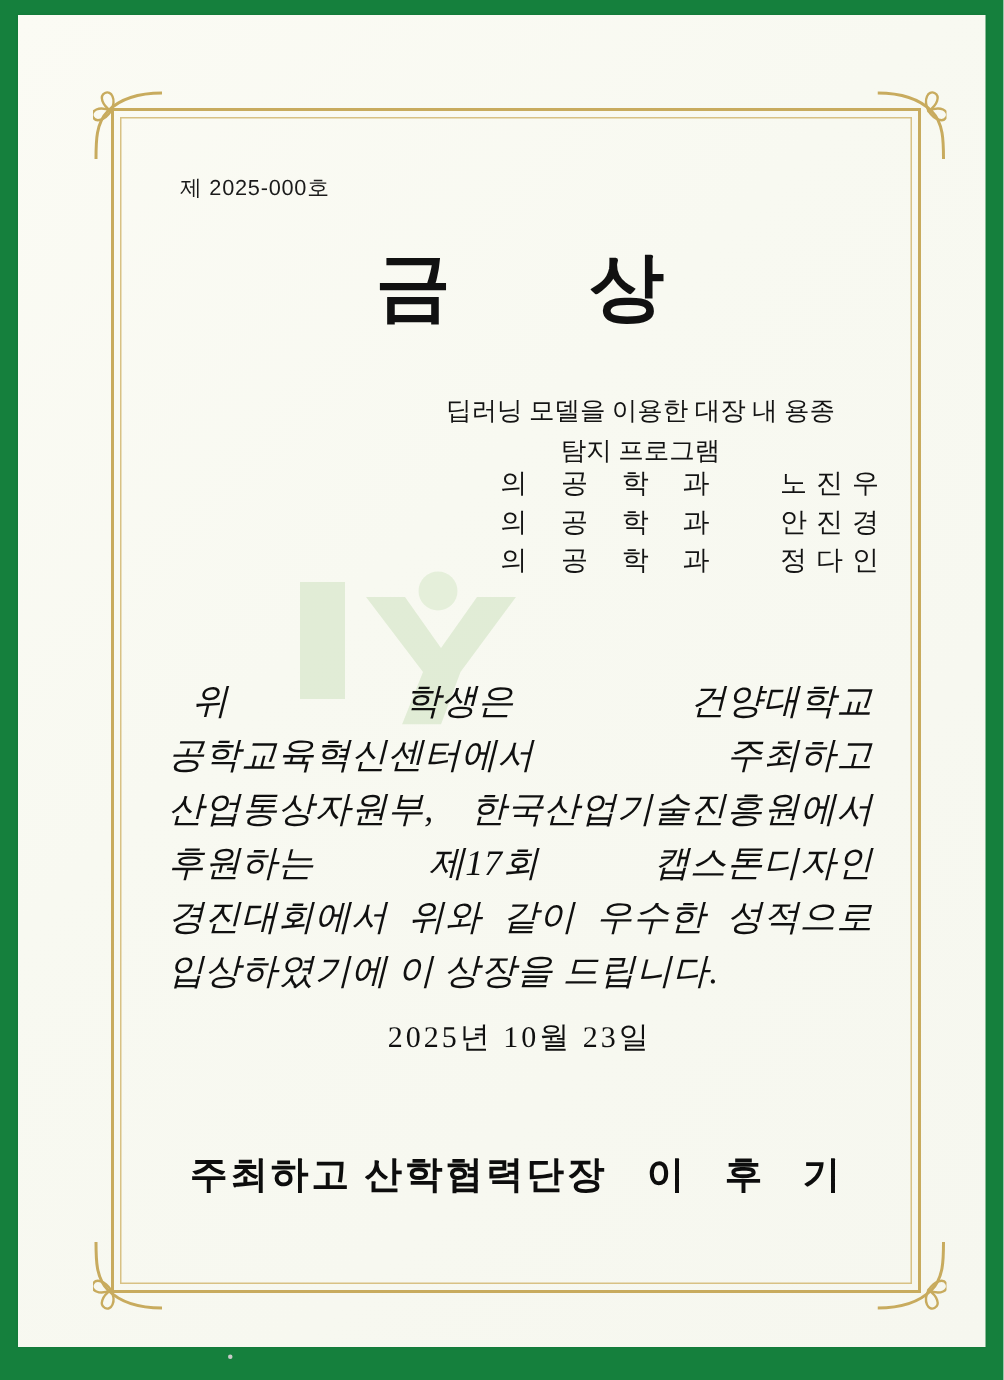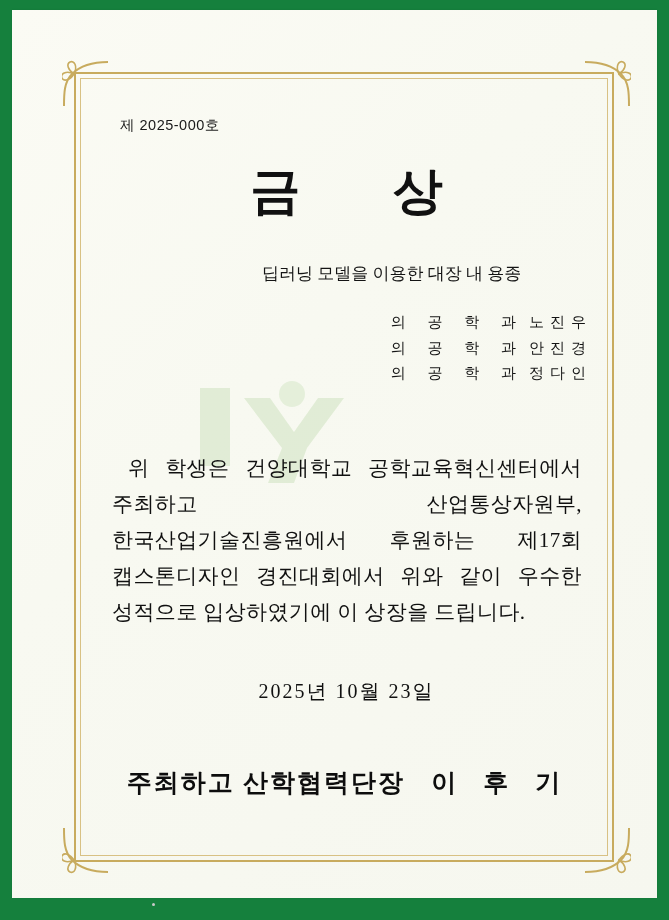--- a/index.html
+++ b/index.html
@@ -99,61 +99,63 @@
     text-indent: 40px;
     color: #111111;
     font-family: "Liberation Serif", serif;
   }
 
   .project-block {
     position: absolute;
     left: 250px;
     top: 250px;
     width: 330px;
-    text-align: left;
+    text-align: center;
     font-size: 17px;
     line-height: 27px;
     color: #141414;
     font-family: "Liberation Serif", serif;
   }
 
   .members {
     position: absolute;
     left: 250px;
     top: 300px;
     width: 330px;
-    font-size: 15px;
+    font-size: 18px;
     line-height: 25.5px;
     color: #141414;
   }
   .member-row {
     display: flex;
     justify-content: flex-end;
     white-space: nowrap;
   }
   .member-dept {
     letter-spacing: 9px;
     margin-right: 4px;
   }
   .member-name {
     letter-spacing: 6px;
+    margin-left: 34px;
   }
 
   .body-text {
     position: absolute;
     left: 100px;
     top: 440px;
     width: 470px;
-    font-size: 21px;
+    font-size: 24px;
     line-height: 36px;
     color: #101010;
     text-align: justify;
     word-break: keep-all;
     text-indent: 16px;
     letter-spacing: 0.4px;
+    font-style: italic;
   }
 
   .date {
     position: absolute;
     left: 0;
     top: 668px;
     width: 669px;
     text-align: center;
     font-size: 20px;
     letter-spacing: 2px;
@@ -238,20 +240,21 @@
         <path d="M12 14 C8 20 2 22 0 18 C-2 14 4 10 12 14 Z" fill="none" stroke="#c8ab5e" stroke-width="1.6"></path>
       </svg>
     </div>
 
     <div class="doc-number">제 2025-000호</div>
 
     <div class="award-title">금     상</div>
 
     <div class="project-block">
       <div>딥러닝 모델을 이용한 대장 내 용종</div>
+      <div>탐지 프로그램</div>
     </div>
 
     <div class="members">
       <div class="member-row">
         <span class="member-dept">의   공   학   과</span>
         <span class="member-name">노진우</span>
       </div>
       <div class="member-row">
         <span class="member-dept">의   공   학   과</span>
         <span class="member-name">안진경</span>

